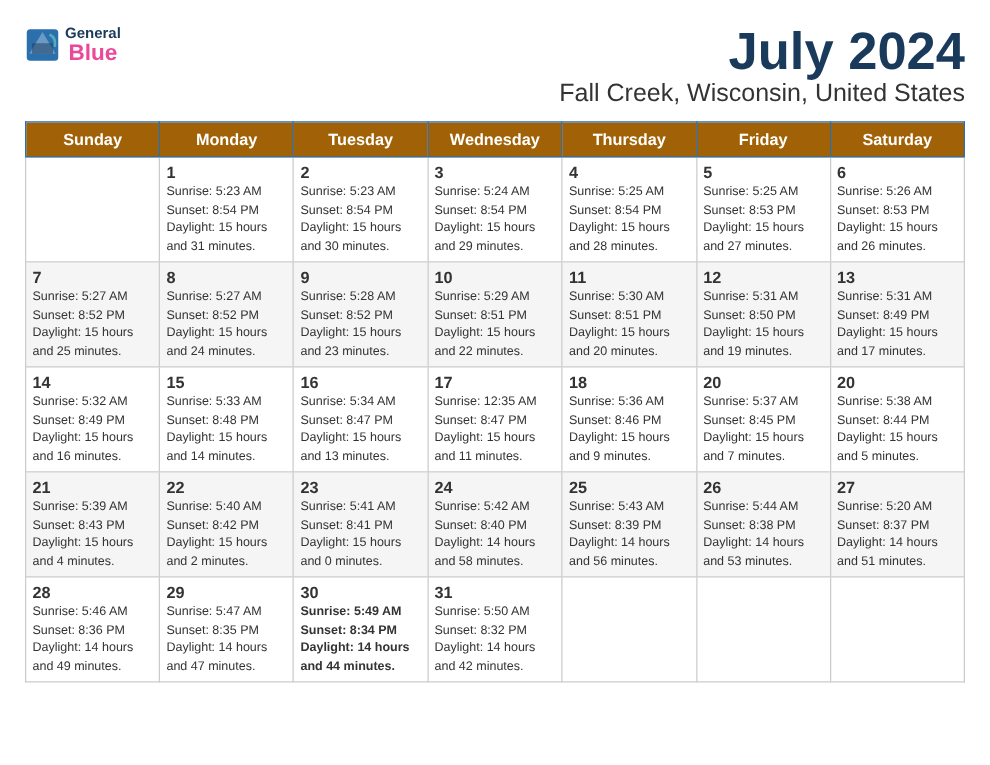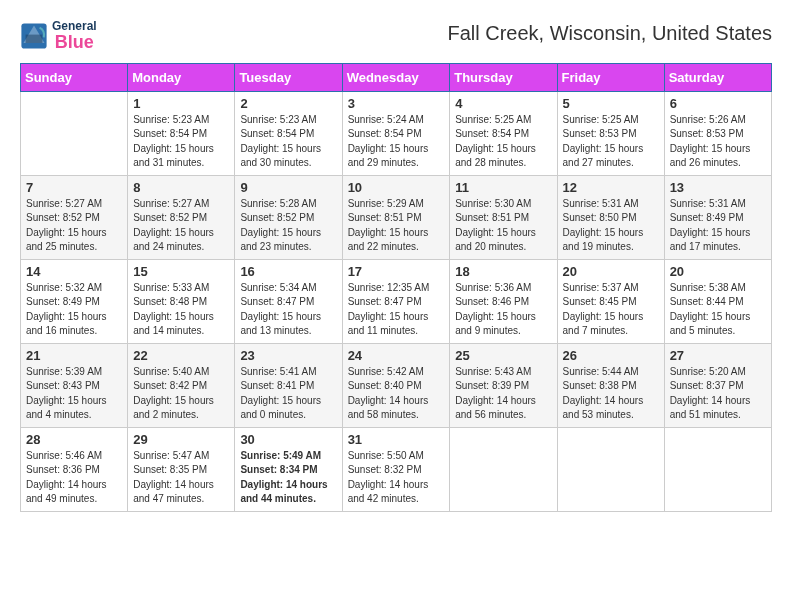--- a/index.html
+++ b/index.html
@@ -39,26 +39,26 @@
       color: #333;
       margin-top: 2px;
       text-align: right;
     }
     .calendar-table {
       width: 100%;
       border-collapse: collapse;
       border: 1px solid #ccc;
     }
     .calendar-table thead tr th {
-      background: #d946ef;
+      background: #a16207;
       color: #fff;
       font-size: 13px;
       font-weight: bold;
       padding: 6px 4px;
-      text-align: left;
+      text-align: center;
       border: 1px solid #2c6fad;
     }
     .calendar-table tbody tr td {
       border: 1px solid #ccc;
       vertical-align: top;
       padding: 4px 5px;
       width: 108px;
       min-height: 90px;
       font-size: 10.5px;
       color: #333;
@@ -96,20 +96,21 @@
     <div>
       <div style="font-size:12px;font-weight:bold;color:#1a3a5c;line-height:1.1;">
         <span>General</span>
       </div>
       <div style="font-size:18px;font-weight:bold;color:#ec4899;line-height:1.1;text-align:center;">
         <span>Blue</span>
       </div>
     </div>
   </div>
   <div class="title-block">
+    <div class="month-year">July 2024</div>
     <div class="location">Fall Creek, Wisconsin, United States</div>
   </div>
 </div>
 
 <table class="calendar-table">
   <thead>
     <tr>
     <th>Sunday</th>
         <th>Monday</th>
         <th>Tuesday</th>

